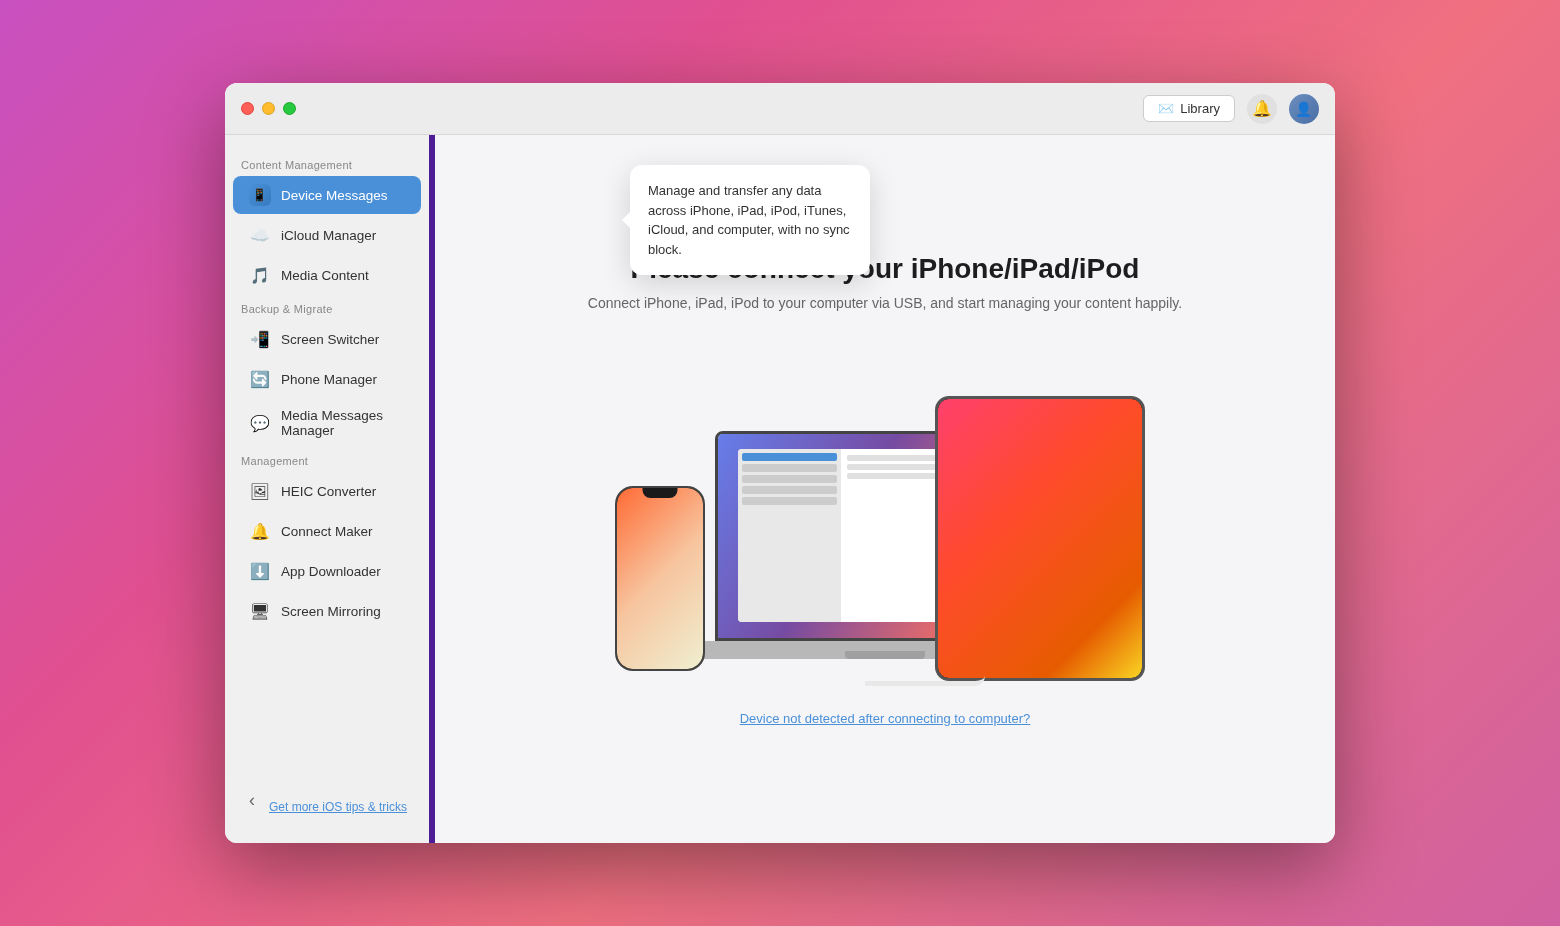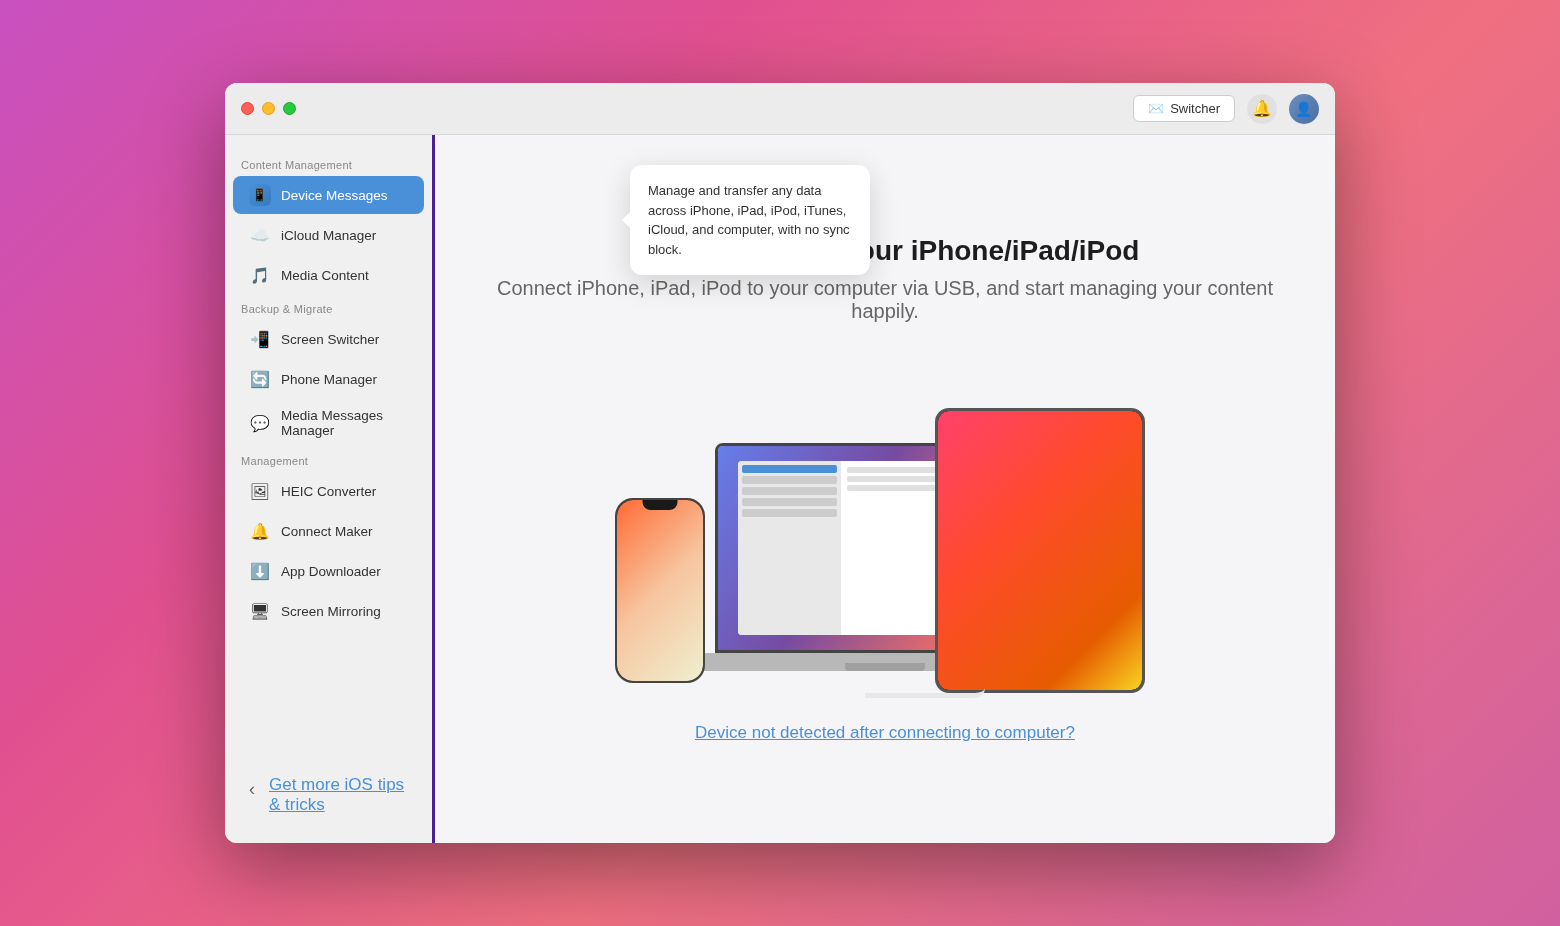--- a/index.html
+++ b/index.html
@@ -104,21 +104,21 @@
     .main-layout {
       display: flex;
       flex: 1;
       overflow: hidden;
     }
 
     
     .sidebar {
       width: 210px;
       background: #f0f0f0;
-      border-right: 3px solid #4c1d95;
+      border-right: 6px solid #4c1d95;
       padding: 16px 0;
       display: flex;
       flex-direction: column;
       flex-shrink: 0;
       overflow-y: auto;
     }
 
     .sidebar-section-label {
       font-size: 11px;
       color: #888;
@@ -165,21 +165,21 @@
     .back-btn {
       background: none;
       border: none;
       font-size: 18px;
       color: #666;
       cursor: pointer;
       padding: 4px 8px;
     }
 
     .footer-link {
-      font-size: 17px;
+      font-size: 12px;
       color: #4a90d9;
       text-decoration: underline;
       cursor: pointer;
       margin-top: 12px;
     }
 
     
     .content {
       flex: 1;
       display: flex;
@@ -193,21 +193,21 @@
 
     .content-title {
       font-size: 28px;
       font-weight: 600;
       color: #1d1d1f;
       margin-bottom: 10px;
       text-align: center;
     }
 
     .content-subtitle {
-      font-size: 20px;
+      font-size: 14px;
       color: #666;
       text-align: center;
       margin-bottom: 30px;
     }
 
     .device-image-container {
       position: relative;
       width: 560px;
       height: 340px;
       margin-bottom: 20px;
@@ -369,21 +369,21 @@
       position: absolute;
       bottom: -5px;
       right: 180px;
       width: 120px;
       height: 20px;
       border-bottom: 5px solid #e8e8e8;
       border-radius: 0 0 10px 0;
     }
 
     .not-detected-link {
-      font-size: 17px;
+      font-size: 13px;
       color: #4a90d9;
       text-decoration: underline;
       cursor: pointer;
       margin-top: 10px;
     }
 
     
     .tooltip {
       position: absolute;
       top: 30px;
@@ -440,21 +440,21 @@
 
   <div class="titlebar">
     <div class="traffic-lights">
       <div class="traffic-light close"></div>
       <div class="traffic-light minimize"></div>
       <div class="traffic-light maximize"></div>
     </div>
     <div class="titlebar-actions">
       <button class="feedback-btn">
         <span>✉️</span>
-        <span>Switcher</span>
+        <span>Library</span>
       </button>
       <div class="icon-circle">
         <span>🔔</span>
       </div>
       <div class="user-avatar">
         <span>👤</span>
       </div>
     </div>
   </div>
 

